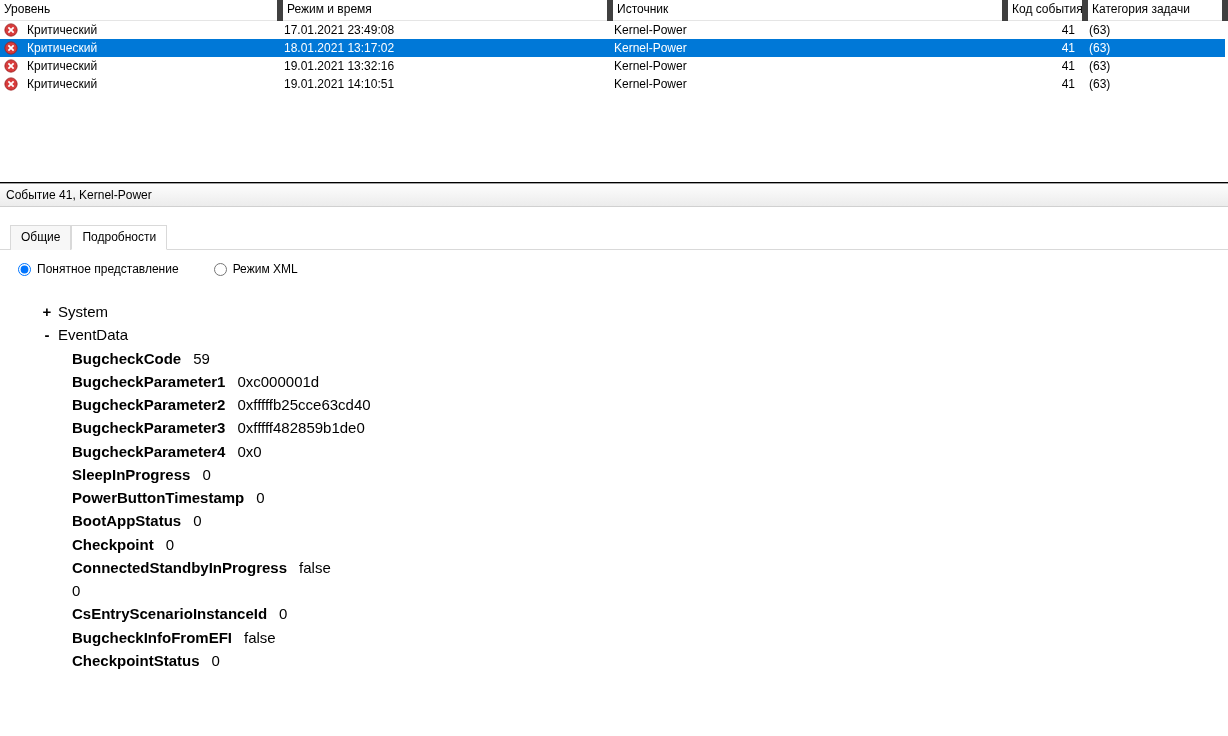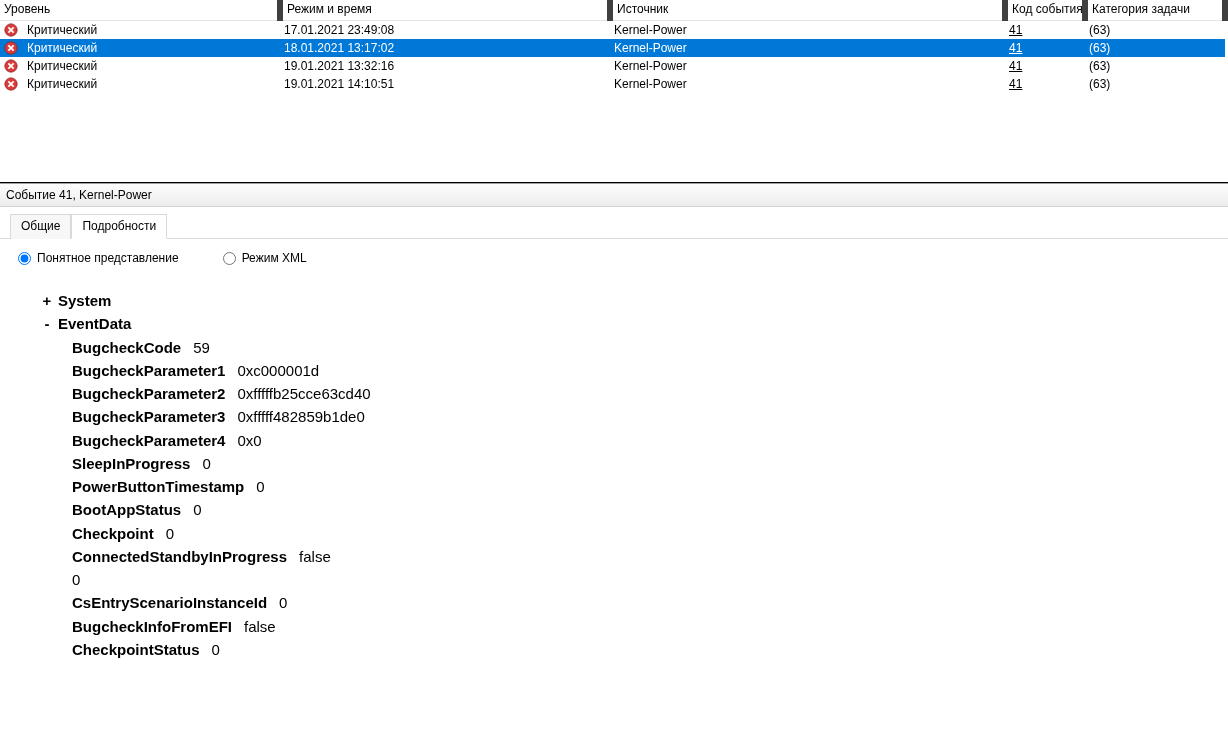--- a/index.html
+++ b/index.html
@@ -30,21 +30,21 @@
   .event-table td {
     padding: 2px 4px;
     white-space: nowrap;
     overflow: hidden;
   }
   .col-level    { width: 280px; }
   .col-date     { width: 330px; }
   .col-source   { width: 395px; }
   .col-id       { width: 80px; text-align: right; padding-right: 10px;}
   .col-cat      { width: auto; }
-  .event-table td.col-id { text-align: left; padding-right: 10px; text-decoration: underline;}
+  .event-table td.col-id { text-align: right; padding-right: 10px;}
   tr.selected td { background: #0078d7; color: #fff; }
   tr.selected .level-cell { color:#fff; }
   .level-cell { display:flex; align-items:center; gap:9px; }
   .err-icon {
     width:14px; height:14px; flex:0 0 14px;
     display:inline-block;
   }
   .spacer-area {
     height: 90px;
     border-bottom: 1px solid #000;
@@ -58,57 +58,58 @@
     background: linear-gradient(#fdfdfd,#ececec);
     border-bottom: 1px solid #d0d0d0;
     font-size: 12px;
   }
   .tabs {
     display:flex;
     padding: 6px 6px 0 10px;
     gap: 0;
     border-bottom: 1px solid #d9d9d9;
     background:#fff;
+    margin-top:11px;
   }
   .tab {
     padding: 4px 10px 5px 10px;
     border: 1px solid #d9d9d9;
     border-bottom: none;
     background: #f7f7f7;
     font-size:12px;
     position: relative;
     top:1px;
     cursor: default;
   }
   .tab.active {
     background:#fff;
     border-bottom: 1px solid #fff;
   }
   .radio-row {
-    display:flex; gap:44px;
+    display:flex; gap:35px;
     padding: 12px 18px 4px 18px;
   }
   .radio-row label { display:flex; align-items:center; gap:6px; font-size:12px;}
   .radio-row input { margin:0; }
   .tree {
     padding: 20px 40px 20px 40px;
     font-size: 15px;
     line-height: 1.55;
   }
   .tree-row { display:flex; align-items: baseline; }
   .toggle {
     width: 14px;
     font-weight: bold;
     font-size: 15px;
     text-align:center;
     flex: 0 0 14px;
     margin-right: 4px;
     cursor: default;
   }
-  .node-label { font-weight: 700; text-align: center; }
+  .node-label { font-weight: 400; text-align: center; }
   .kv-list { margin-left: 32px; }
   .kv { display:flex; gap:12px; }
   .kv .k { font-weight:700; white-space: nowrap;}
   .kv .v { font-weight:400; }
 </style>
 </head>
 <body>
 
 <table class="event-table">
   <thead>

